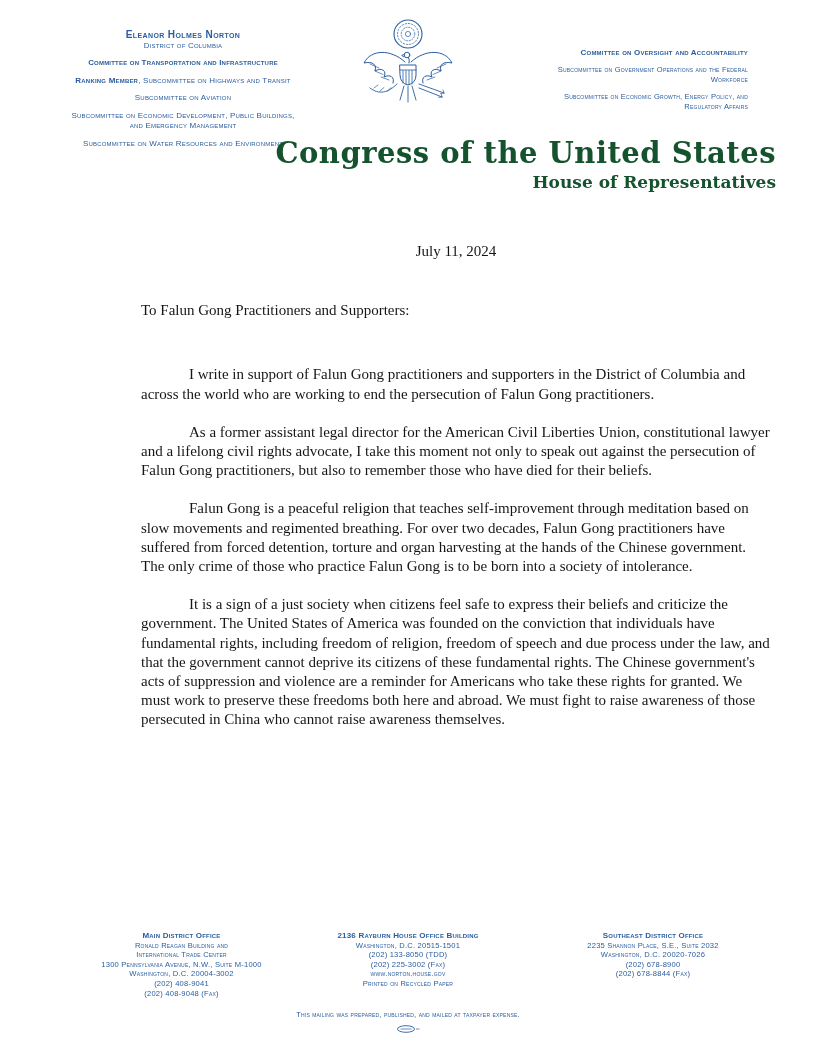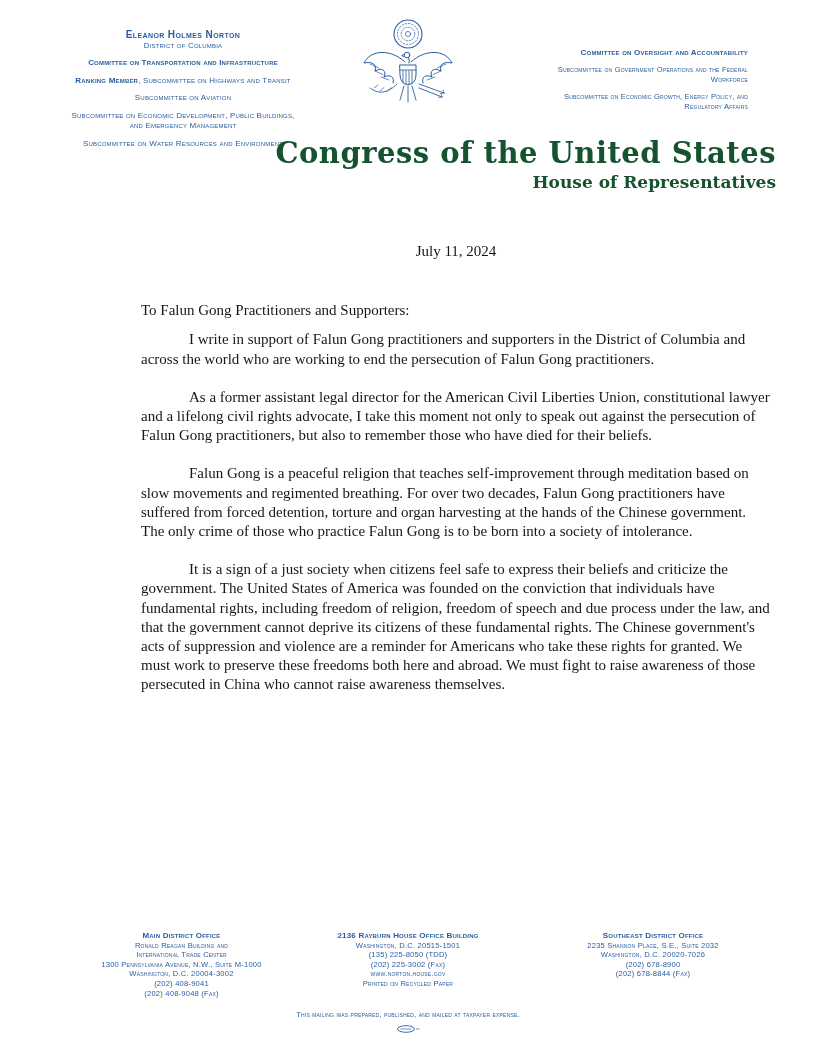--- a/index.html
+++ b/index.html
@@ -48,21 +48,21 @@
   .title-sub  { font-size: 17px; line-height: 21px; margin-top: 3px; }
 
   
   .letter {
     position: absolute; left: 101px; top: 242px; width: 630px;
     font-family: "Liberation Serif", serif;
     font-size: 15px; line-height: 19.2px; color: #161616;
     text-align: left;
   }
   .letter .date { text-align: center; margin-bottom: 40px; }
-  .letter .salutation { margin-bottom: 10px; }
+  .letter .salutation { margin-bottom: 45px; }
   .letter p.body-para { text-indent: 48px; margin-bottom: 19px; }
 
   
   .footer-col {
     position: absolute; top: 931px; text-align: center;
     font-size: 7.6px; line-height: 9.6px;
   }
   .footer-col .col-title { font-weight: bold; font-size: 8px; }
   .footer-left   { left: 24px;  width: 235px; }
   .footer-center { left: 50%; transform: translateX(-50%); width: 270px; }
@@ -147,21 +147,21 @@
     <div>International Trade Center</div>
     <div>1300 Pennsylvania Avenue, N.W., Suite M-1000</div>
     <div>Washington, D.C. 20004-3002</div>
     <div>(202) 408-9041</div>
     <div>(202) 408-9048 (Fax)</div>
   </div>
 
   <div class="footer-col footer-center lh">
     <div class="col-title">2136 Rayburn House Office Building</div>
     <div>Washington, D.C. 20515-1501</div>
-    <div>(135) 225-8050 (TDD)</div>
+    <div>(202) 133-8050 (TDD)</div>
     <div>(202) 225-3002 (Fax)</div>
     <div>www.norton.house.gov</div>
     <div>Printed on Recycled Paper</div>
   </div>
 
   <div class="footer-col footer-right lh">
     <div class="col-title">Southeast District Office</div>
     <div>2235 Shannon Place, S.E., Suite 2032</div>
     <div>Washington, D.C. 20020-7026</div>
     <div>(202) 678-8900</div>

